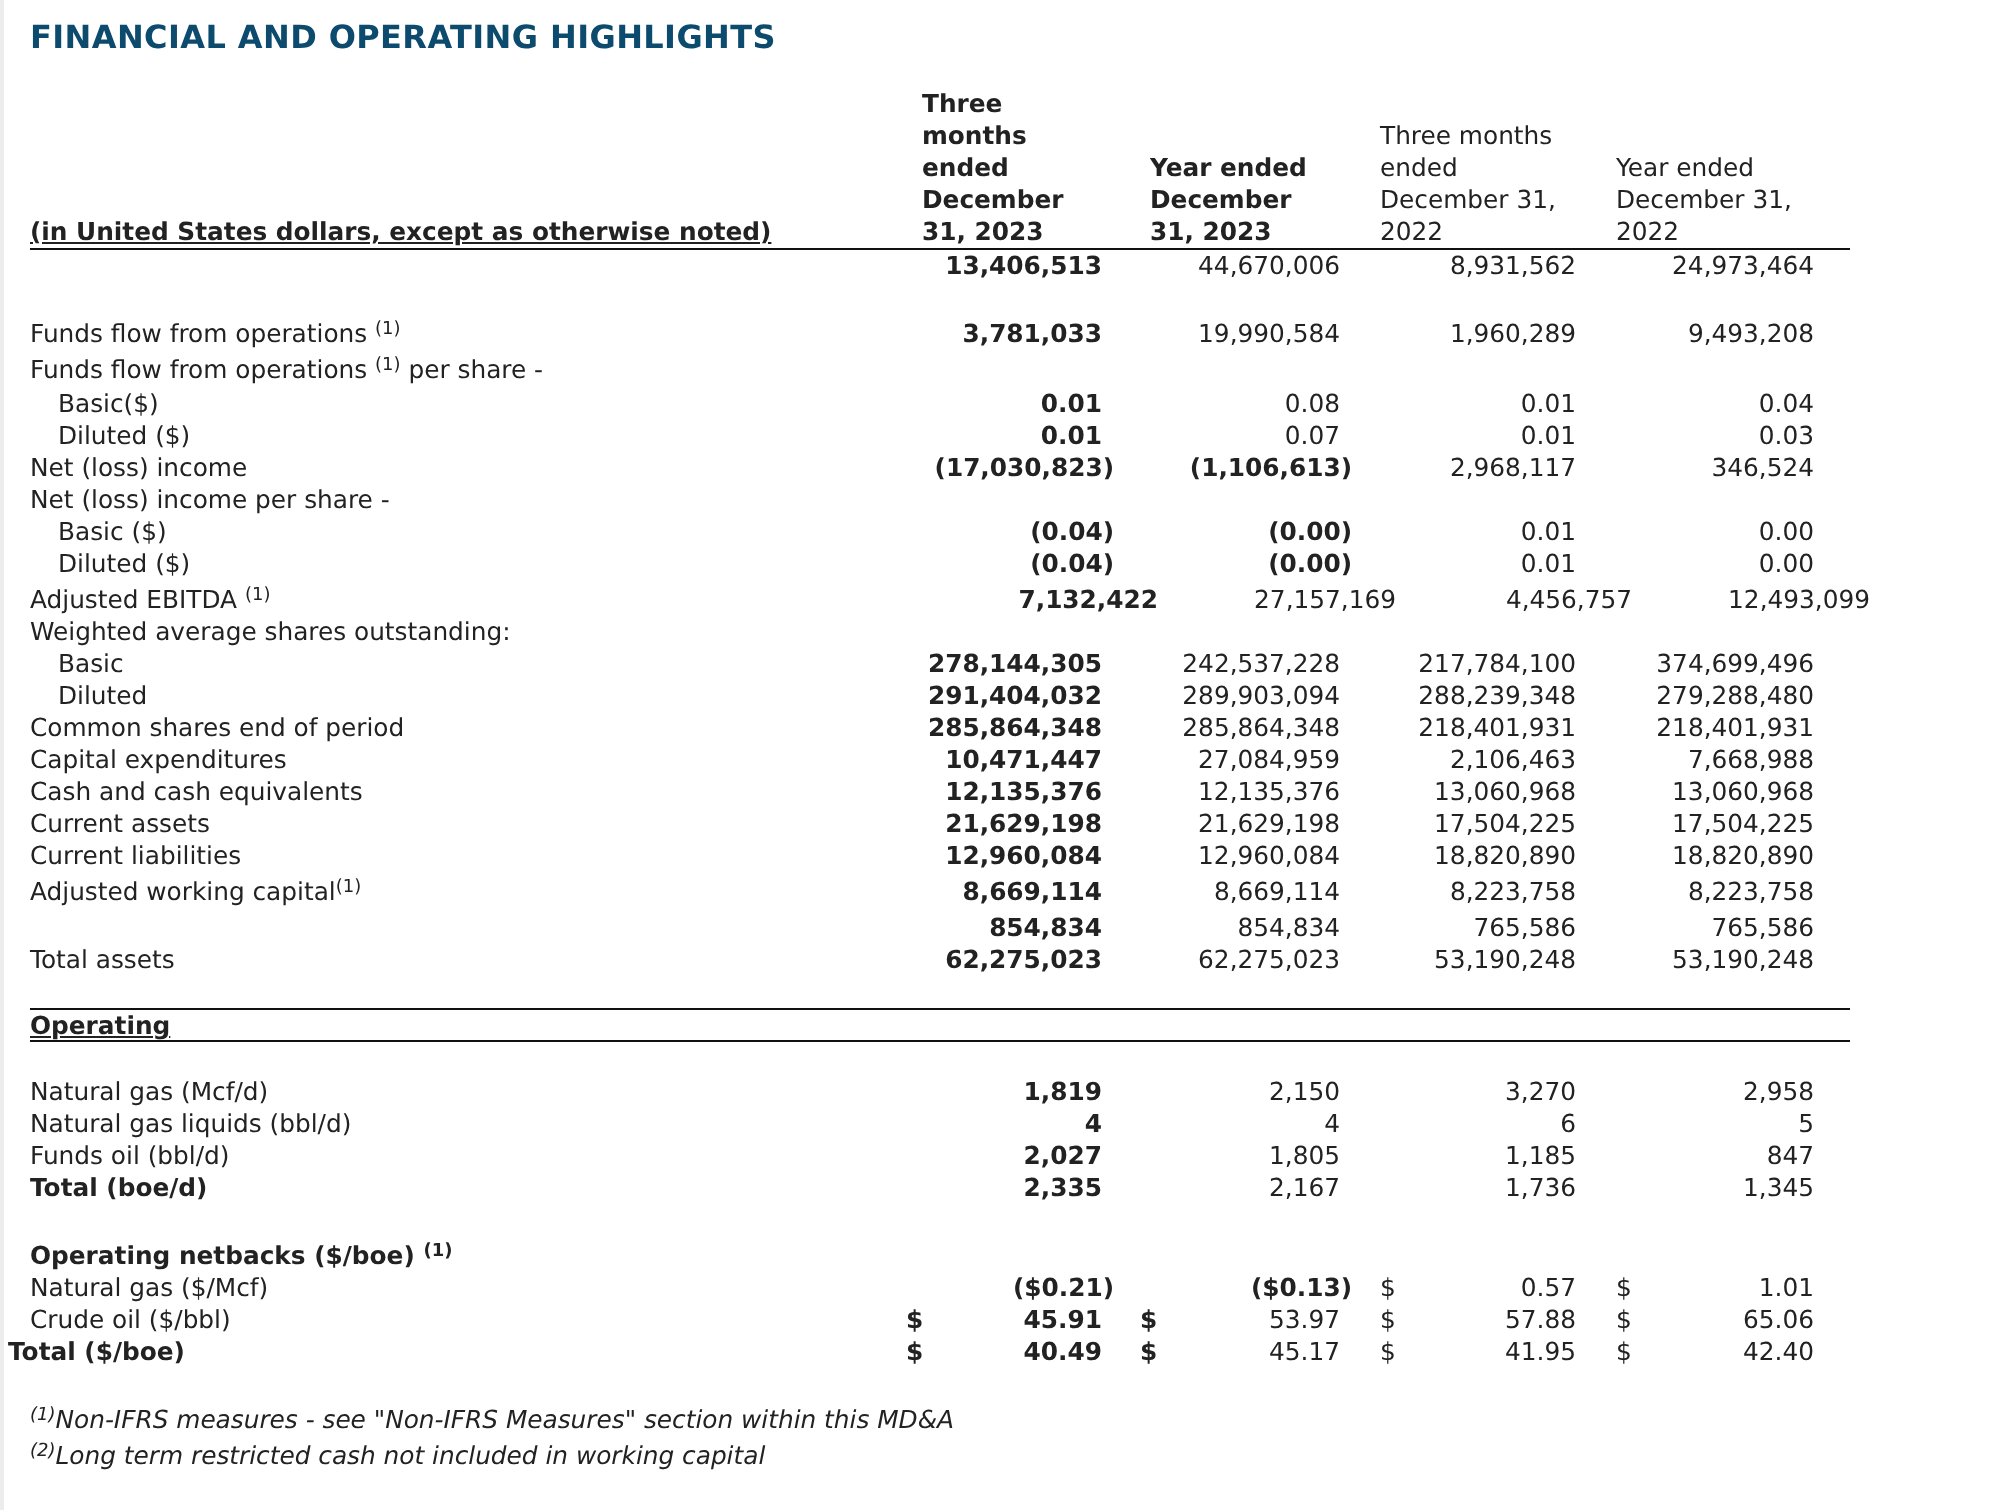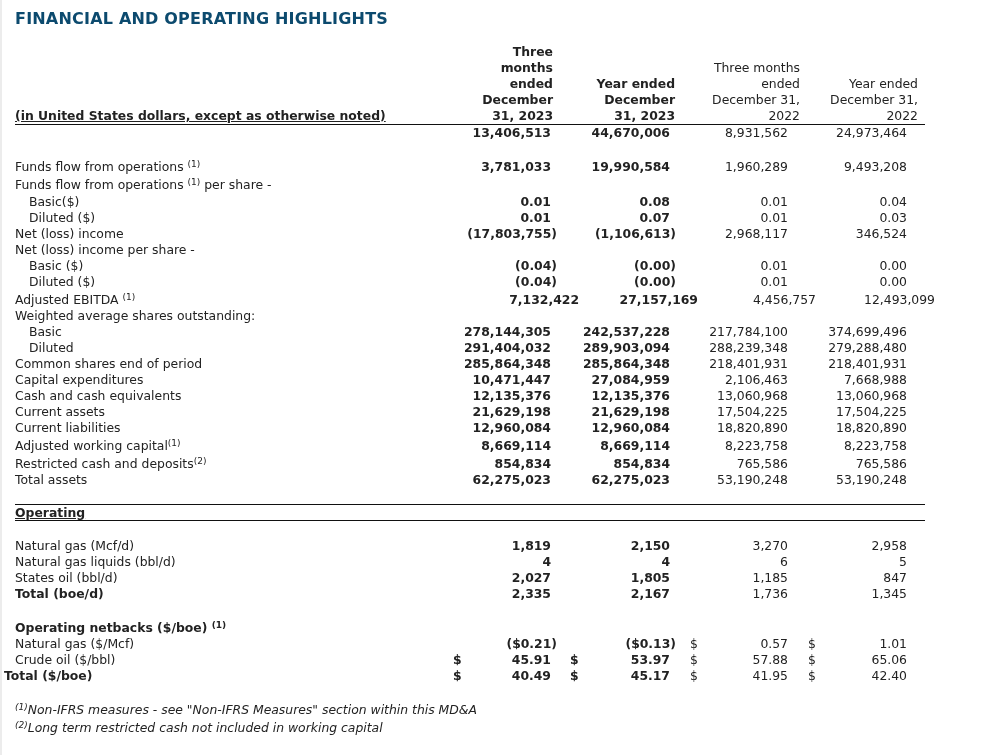--- a/index.html
+++ b/index.html
@@ -2,32 +2,32 @@
 <html><head>
 <meta charset="utf-8">
 <style>
   html, body { margin: 0; padding: 0; background: #ffffff; }
   body {
     width: 1003px; height: 755px; position: relative; overflow: hidden;
     font-family: "DejaVu Sans", sans-serif; color: #222; font-size: 12.4px;
   }
   .left-edge { position: absolute; left: 0; top: 0; width: 2px; height: 755px; background: #ececec; }
   .title { position: absolute; left: 15px; top: 9px; font-size: 16px; font-weight: bold; letter-spacing: 0.2px; color: #0c4a6e; }
-  .hdr { position: absolute; text-align: right; line-height: 16px; font-size: 12.4px; }
+  .hdr { position: absolute; text-align: left; line-height: 16px; font-size: 12.4px; }
   .hdr.b { font-weight: bold; }
   .hdr-units { position: absolute; left: 15px; top: 108px; font-weight: bold; text-decoration: underline; line-height: 16px; }
   .rule { position: absolute; left: 15px; width: 910px; height: 1px; background: #111; }
   .row { position: absolute; left: 0; width: 1003px; height: 16px; line-height: 16px; }
   .row .lbl { position: absolute; left: 15px; white-space: nowrap; }
   .row .lbl.ind { left: 29px; }
   .row .lbl.b { font-weight: bold; }
   .row .lbl sup, .sup { font-size: 9px; vertical-align: 4px; line-height: 0; }
   .cell { position: absolute; text-align: right; white-space: nowrap; }
   .c1 { right: calc(1003px - 551px); font-weight: bold; }
-  .c2 { right: calc(1003px - 670px); font-weight: bold; }
+  .c2 { right: calc(1003px - 670px); font-weight: normal; }
   .c3 { right: calc(1003px - 788px); }
   .c4 { right: calc(1003px - 907px); margin-left: 16px; }
   .c1p { right: calc(1003px - 557px); font-weight: bold; }
   .c2p { right: calc(1003px - 676px); font-weight: bold; }
   .dol { position: absolute; }
   .d1 { left: 453px; font-weight: bold; }
   .d2 { left: 570px; font-weight: bold; }
   .d3 { left: 690px; }
   .d4 { left: 808px; }
   .section { position: absolute; left: 15px; top: 505px; font-weight: bold; text-decoration: underline; line-height: 16px; }
@@ -97,21 +97,21 @@
     </div>
     <div class="row" style="top: 210px;">
       <span class="lbl ind"><span>Diluted ($)</span></span>
       <span class="cell c1">0.01</span>
       <span class="cell c2">0.07</span>
       <span class="cell c3">0.01</span>
       <span class="cell c4">0.03</span>
     </div>
     <div class="row" style="top: 226px;">
       <span class="lbl"><span>Net (loss) income</span></span>
-      <span class="cell c1p">(17,803,755)</span>
+      <span class="cell c1p">(17,030,823)</span>
       <span class="cell c2p">(1,106,613)</span>
       <span class="cell c3">2,968,117</span>
       <span class="cell c4">346,524</span>
     </div>
     <div class="row" style="top: 242px;">
       <span class="lbl"><span>Net (loss) income per share -</span></span>
       <span class="cell c1"></span>
       <span class="cell c2"></span>
       <span class="cell c3"></span>
       <span class="cell c4"></span>
@@ -194,21 +194,20 @@
       <span class="cell c4">18,820,890</span>
     </div>
     <div class="row" style="top: 438px;">
       <span class="lbl"><span>Adjusted working capital</span><sup>(1)</sup></span>
       <span class="cell c1">8,669,114</span>
       <span class="cell c2">8,669,114</span>
       <span class="cell c3">8,223,758</span>
       <span class="cell c4">8,223,758</span>
     </div>
     <div class="row" style="top: 456px;">
-      <span class="lbl"><span>Restricted cash and deposits</span><sup>(2)</sup></span>
       <span class="cell c1">854,834</span>
       <span class="cell c2">854,834</span>
       <span class="cell c3">765,586</span>
       <span class="cell c4">765,586</span>
     </div>
     <div class="row" style="top: 472px;">
       <span class="lbl"><span>Total assets</span></span>
       <span class="cell c1">62,275,023</span>
       <span class="cell c2">62,275,023</span>
       <span class="cell c3">53,190,248</span>
@@ -228,21 +227,21 @@
       <span class="cell c4">2,958</span>
     </div>
     <div class="row" style="top: 554px;">
       <span class="lbl">Natural gas liquids (bbl/d)</span>
       <span class="cell c1">4</span>
       <span class="cell c2">4</span>
       <span class="cell c3">6</span>
       <span class="cell c4">5</span>
     </div>
     <div class="row" style="top: 570px;">
-      <span class="lbl">States oil (bbl/d)</span>
+      <span class="lbl">Funds oil (bbl/d)</span>
       <span class="cell c1">2,027</span>
       <span class="cell c2">1,805</span>
       <span class="cell c3">1,185</span>
       <span class="cell c4">847</span>
     </div>
     <div class="row" style="top: 586px;">
       <span class="lbl b">Total (boe/d)</span>
       <span class="cell c1">2,335</span>
       <span class="cell c2">2,167</span>
       <span class="cell c3">1,736</span>

